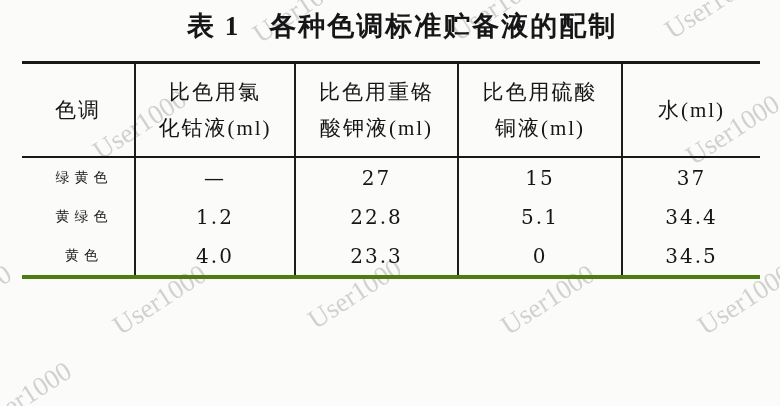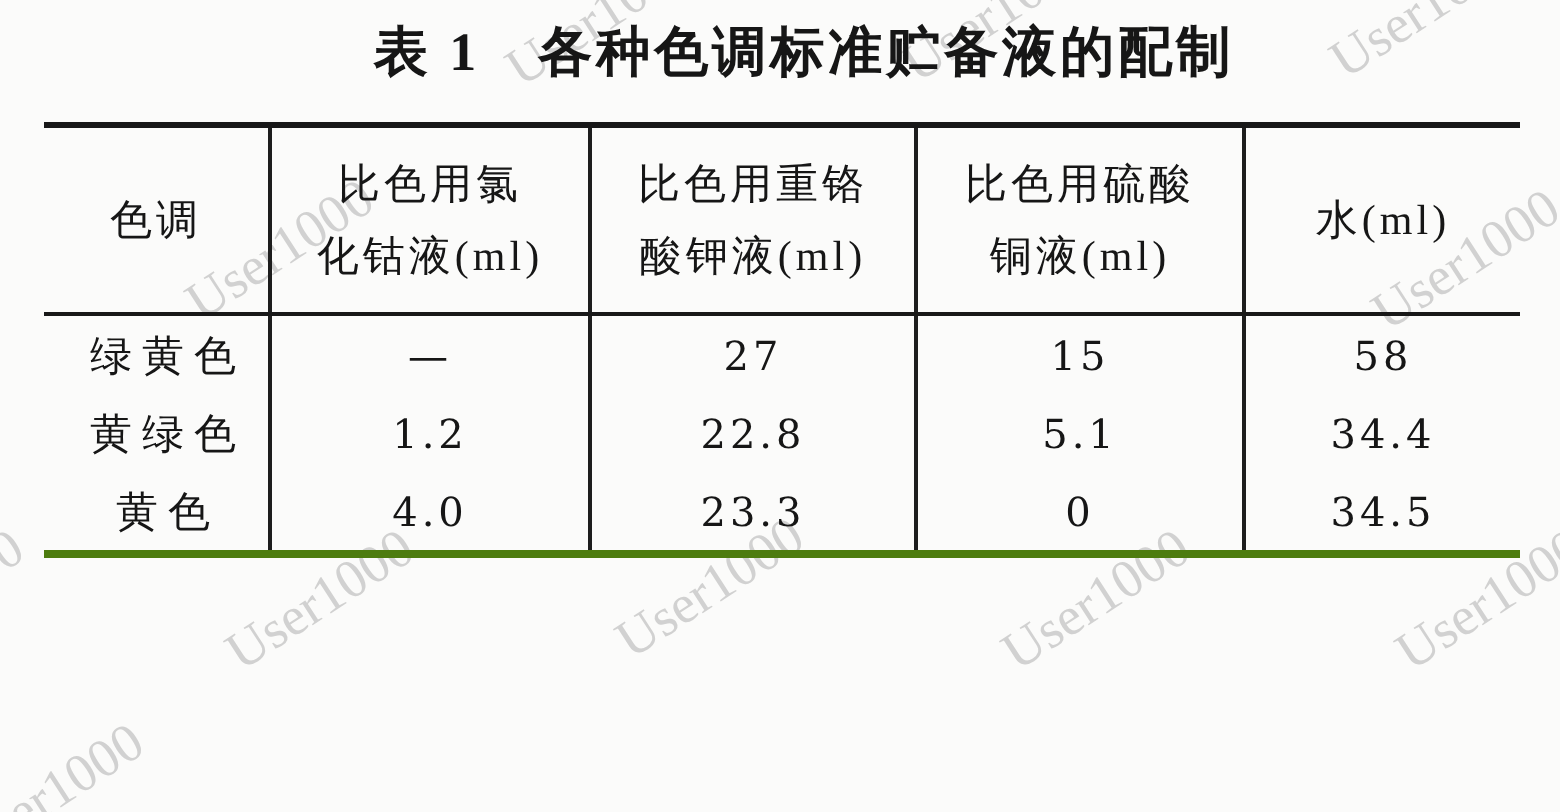--- a/index.html
+++ b/index.html
@@ -59,21 +59,21 @@
   }
   th:last-child,td:last-child{border-right:none;}
   thead th{
     height:92px;
     border-bottom:2px solid #181818;
     font-size:21px;
   }
   thead .hl{display:block;line-height:36px;letter-spacing:2px;}
   tbody td{
     height:39px;
-    font-size:21px;
+    font-size:14px;
   }
   td.tone{letter-spacing:5px;padding-left:12px;}
   td.val{letter-spacing:2px;font-family:"DejaVu Serif","Liberation Serif",serif;font-size:20px;}
 </style>
 </head>
 <body>
 
 <div class="page">
 
   <div class="wm-layer">
@@ -123,21 +123,21 @@
           <span class="hl"></span>
         </th>
       </tr>
     </thead>
     <tbody>
       <tr>
         <td class="tone">绿黄色</td>
         <td class="val">—</td>
         <td class="val">27</td>
         <td class="val">15</td>
-        <td class="val">58</td>
+        <td class="val">37</td>
       </tr>
       <tr>
         <td class="tone">黄绿色</td>
         <td class="val">1.2</td>
         <td class="val">22.8</td>
         <td class="val">5.1</td>
         <td class="val">34.4</td>
       </tr>
       <tr>
         <td class="tone">黄色</td>

